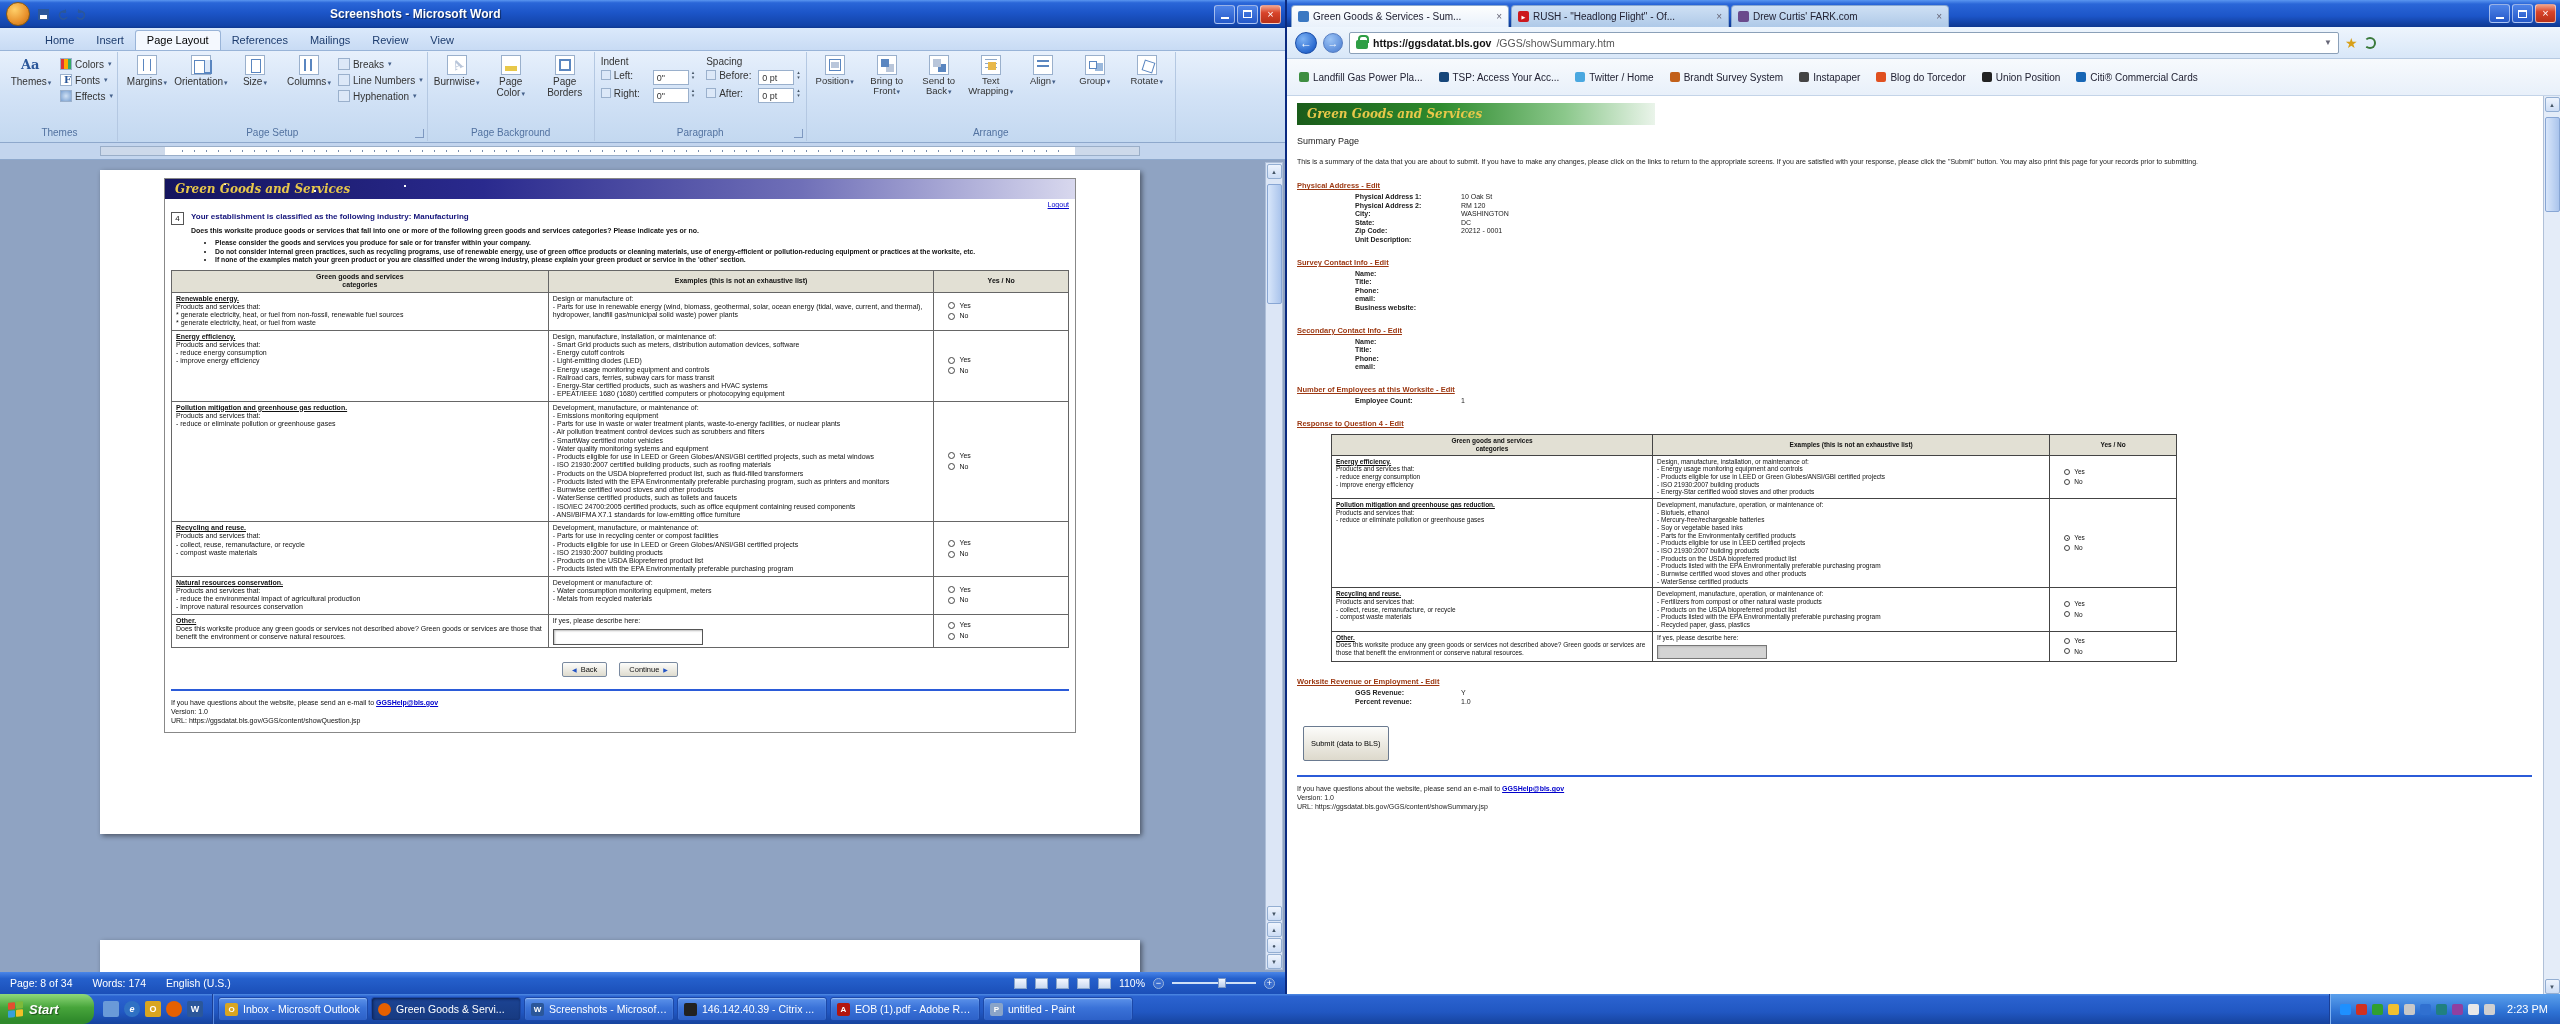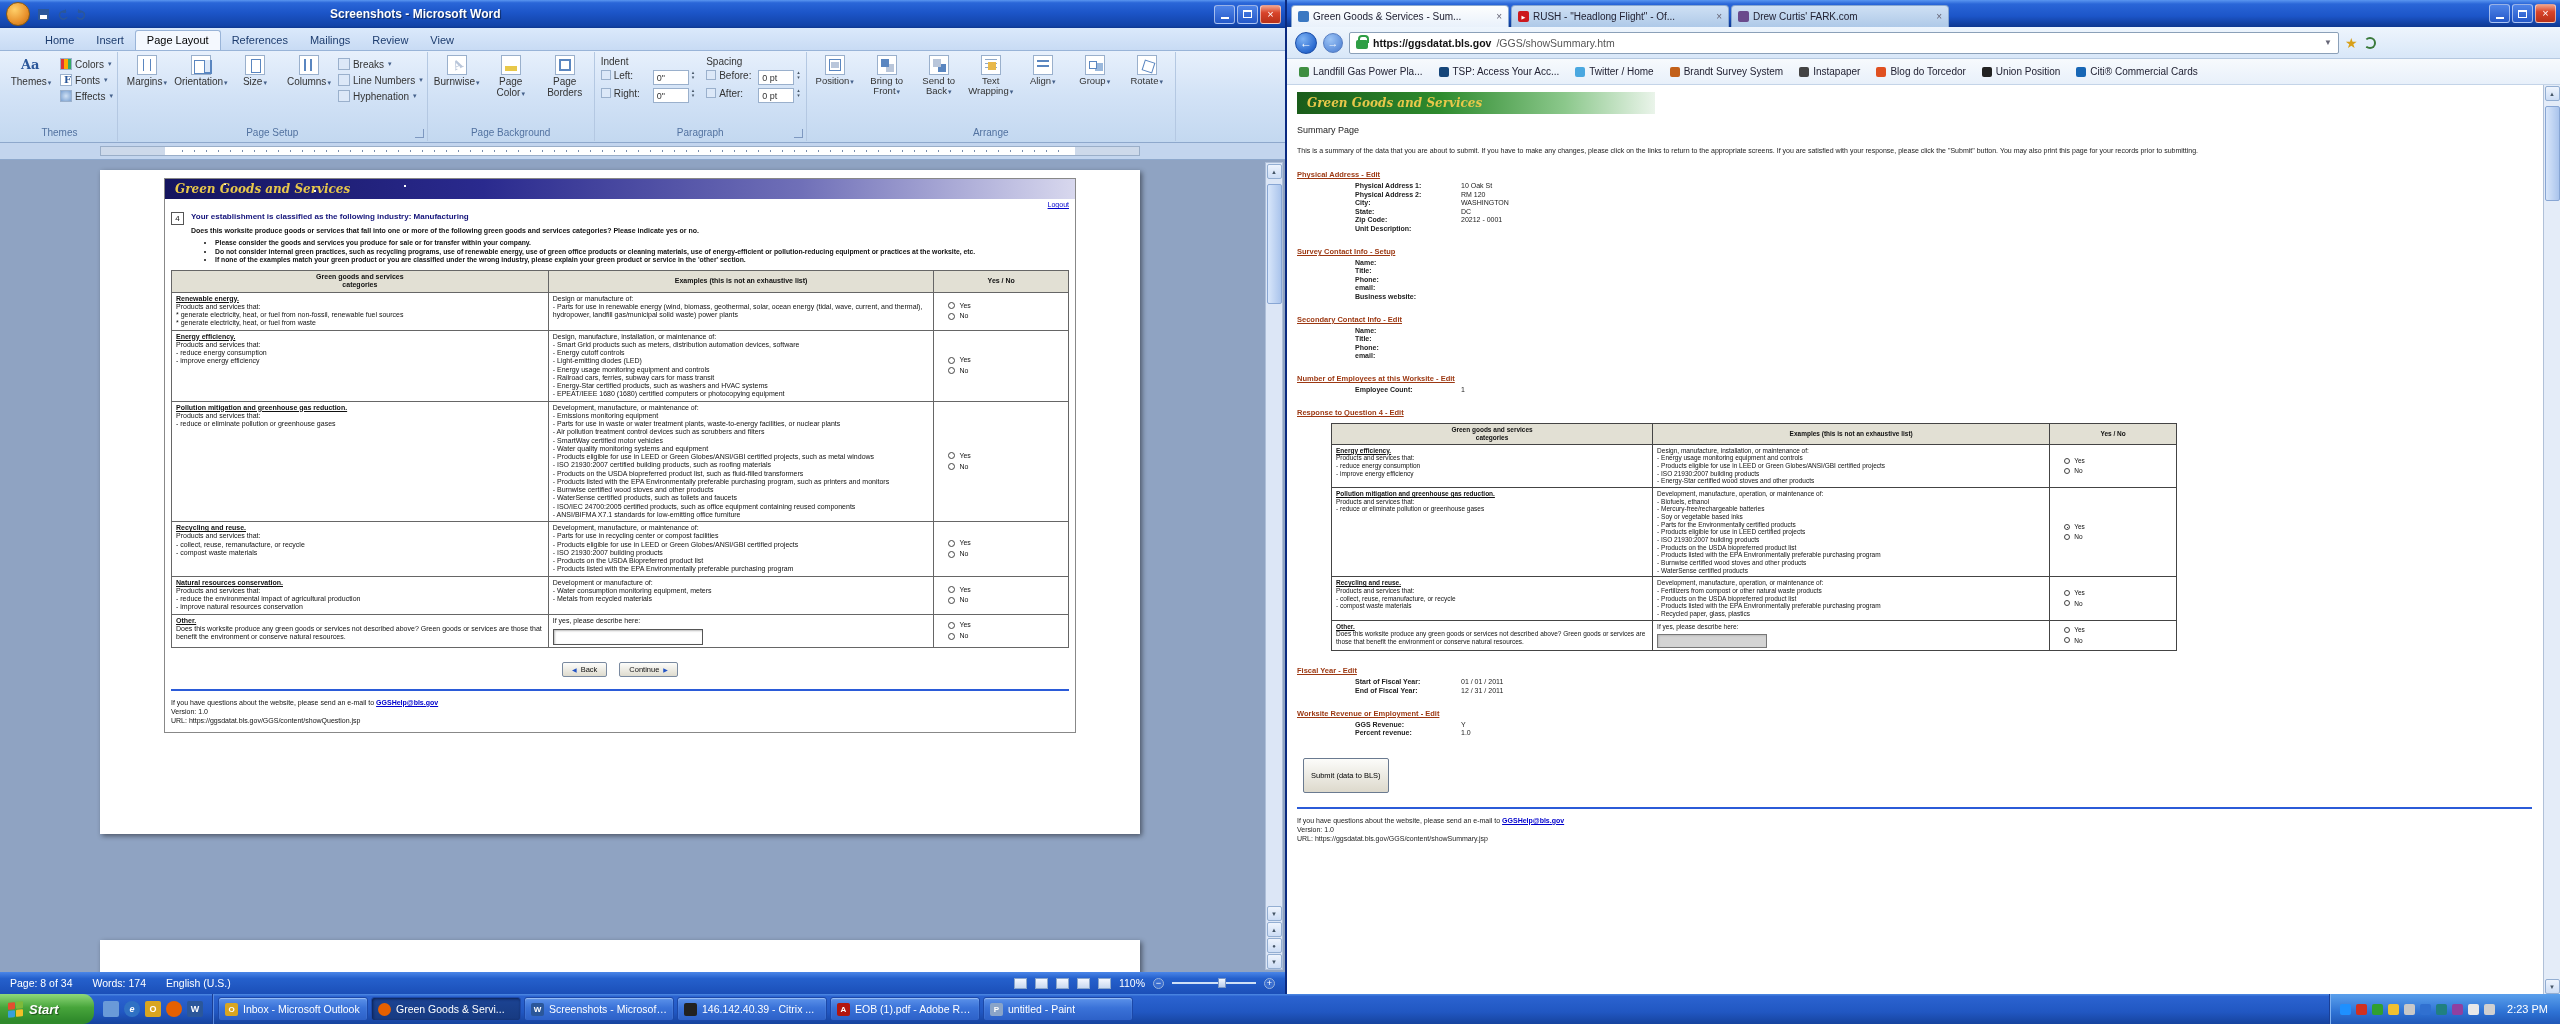--- a/index.html
+++ b/index.html
@@ -138,21 +138,21 @@
 .nav-circle{width:22px;height:22px;border-radius:50%;background:radial-gradient(circle at 35% 30%,#7db2f4,#2a6ad0 70%,#1a4da8);color:#fff;display:flex;align-items:center;justify-content:center;font-size:12px;border:1px solid #1a4da8;flex:none}
 .nav-circle.fwd{opacity:.7;width:20px;height:20px;font-size:11px}
 .addressbar{flex:1;max-width:990px;height:22px;background:#fff;border:1px solid #8ba0b8;border-radius:2px;display:flex;align-items:center;padding:0 6px;gap:5px;font-size:10.5px}
 .lock{width:12px;height:9px;background:#2e9e44;border-radius:2px;position:relative;margin-top:3px;flex:none}
 .lock::before{content:"";position:absolute;top:-5px;left:2px;width:7px;height:6px;border:2px solid #2e9e44;border-bottom:none;border-radius:4px 4px 0 0}
 .url-host{font-weight:bold;color:#111}
 .url-path{color:#555}
 .addr-dd{margin-left:auto;color:#667;font-size:8px}
 .nav-star{font-size:14px;color:#d8a018}
 .refresh{width:12px;height:12px;border:2px solid #3a7a3a;border-radius:50%;border-left-color:transparent}
-.ie-favbar{height:26px;background:linear-gradient(#f7fafd,#e8f0fa);display:flex;align-items:center;gap:16px;padding:12px 12px;border-bottom:1px solid #c4d4e8;font-size:10px;color:#223;flex:none;overflow:hidden}
+.ie-favbar{height:26px;background:linear-gradient(#f7fafd,#e8f0fa);display:flex;align-items:center;gap:16px;padding:18px 12px;border-bottom:1px solid #c4d4e8;font-size:10px;color:#223;flex:none;overflow:hidden}
 .fav{display:flex;align-items:center;gap:4px;white-space:nowrap}
 .fav-ic{width:10px;height:10px;border-radius:2px;flex:none}
 .fav-ic.landfill{background:#3e8e41}.fav-ic.tsp{background:#16467a}.fav-ic.twitter{background:#4aa8e0}.fav-ic.brandt{background:#c2601a}.fav-ic.instapaper{background:#444}.fav-ic.blog{background:#e05020}.fav-ic.union{background:#222}.fav-ic.citi{background:#1766b5}
 .ie-content{flex:1;position:relative;background:#fff;overflow:hidden;padding:7px 28px 0 10px;font-size:7px;color:#222}
 .ie-content .ggs-banner{width:358px;height:22px}
 .sum-heading{font-size:9px;margin-top:11px;color:#222}
 .sum-intro{font-size:7px;margin-top:11px;line-height:1.35}
 .sec-link{display:block;margin:15px 0 3px;font-size:7.5px;font-weight:bold;color:#9c3812;text-decoration:underline;width:max-content}
 .fields{margin-left:58px}
 .field{display:flex;margin:1.5px 0}
@@ -791,21 +791,21 @@
               <span>20212 - 0001</span>
             </div>
             <div class="field">
               <span class="flabel">Unit Description:</span>
               <span></span>
             </div>
           </div>
       </div>
 
       <div>
-        <a class="sec-link">Survey Contact Info - Setup</a>
+        <a class="sec-link">Survey Contact Info - Edit</a>
         <div class="fields">
 
         <div class="field">
               <span class="flabel">Name:</span>
               <span></span>
             </div>
             <div class="field">
               <span class="flabel">Title:</span>
               <span></span>
             </div>
@@ -980,34 +980,20 @@
                 </span>
                 <span class="yn-line">
                   <i class="radio"></i>
                   <em>No</em>
                 </span>
               </td>
             </tr>
           </tbody>
       </table>
 
-      <div>
-        <a class="sec-link">Fiscal Year - Edit</a>
-        <div class="fields">
-
-        <div class="field">
-              <span class="flabel">Start of Fiscal Year:</span>
-              <span>01 / 01 / 2011</span>
-            </div>
-            <div class="field">
-              <span class="flabel">End of Fiscal Year:</span>
-              <span>12 / 31 / 2011</span>
-            </div>
-          </div>
-      </div>
 
       <div>
         <a class="sec-link">Worksite Revenue or Employment - Edit</a>
         <div class="fields">
 
         <div class="field">
               <span class="flabel">GGS Revenue:</span>
               <span>Y</span>
             </div>
             <div class="field">

